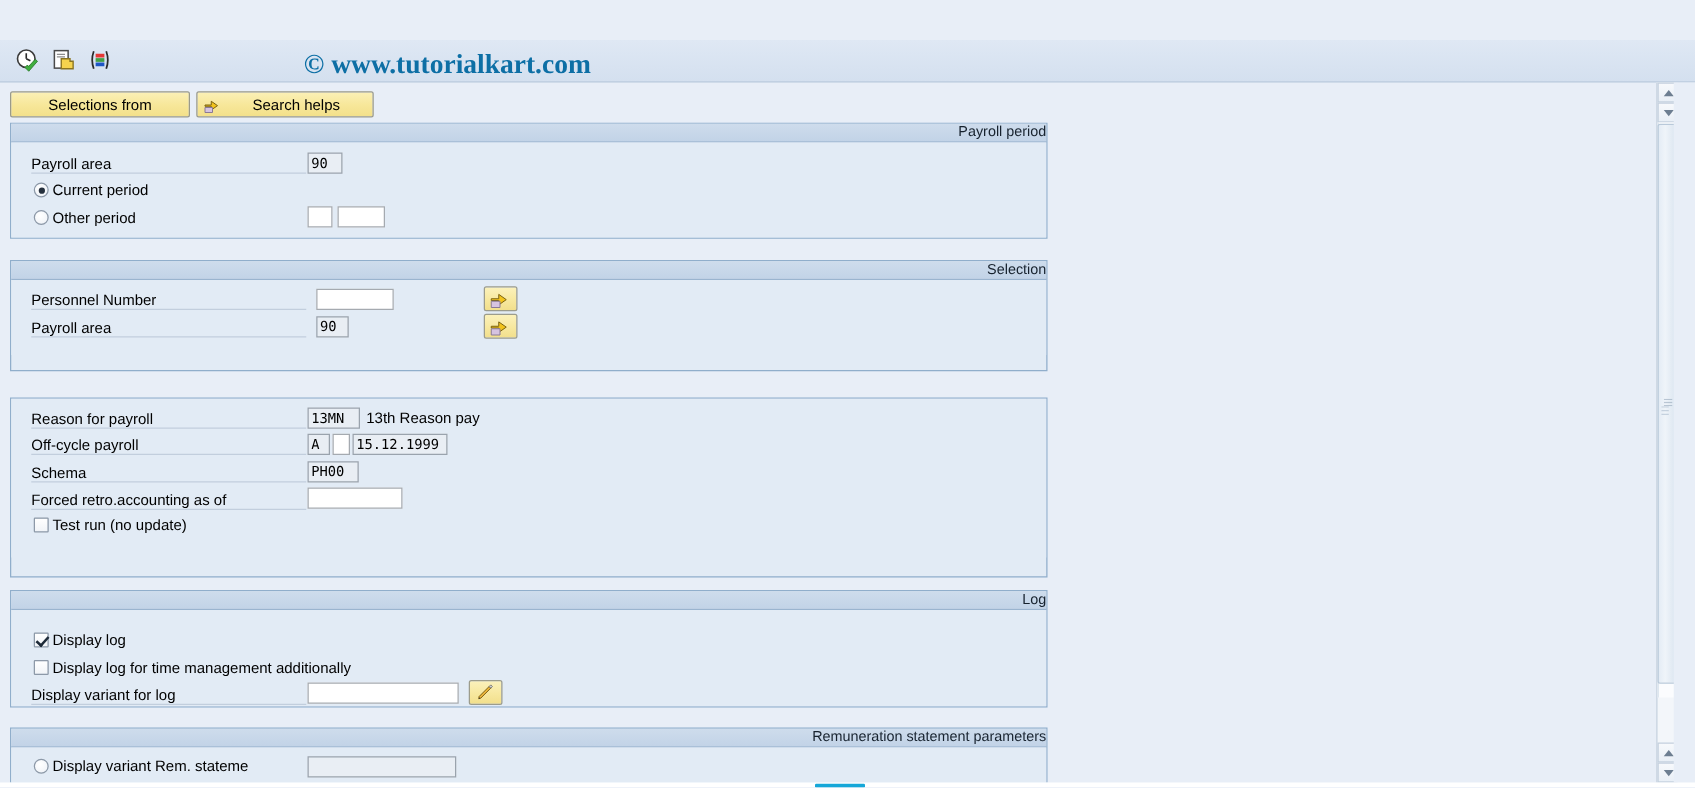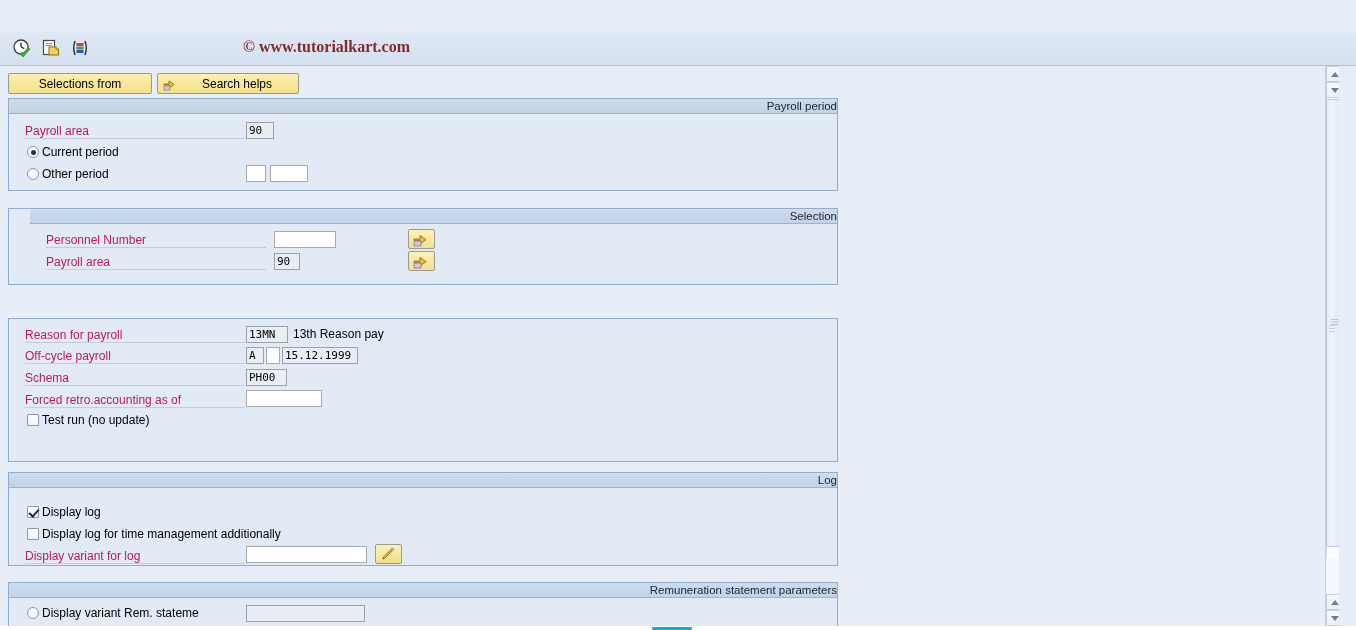--- a/index.html
+++ b/index.html
@@ -68,23 +68,23 @@
     width: 20px;
     height: 20px;
     display: block;
     cursor: pointer;
   }
   .watermark {
     position: absolute;
     left: 243px;
     top: 38px;
     font-family: "Liberation Serif", serif;
-    font-size: 16px;
+    font-size: 22px;
     font-weight: bold;
-    color: #7f1d1d;
+    color: #0369a1;
     white-space: nowrap;
     opacity: 0.95;
   }
 
   
   .btnrow {
     position: absolute;
     left: 0;
     top: 73px;
     width: 1330px;
@@ -148,21 +148,21 @@
     box-sizing: border-box;
     text-align: right;
   }
   .panel-body {
     position: relative;
     background: #e2ebf5;
   }
   .flabel {
     position: absolute;
     font-size: 12px;
-    color: #be185d;
+    color: #000000;
     white-space: nowrap;
     line-height: 16px;
   }
   .label-underline {
     position: absolute;
     height: 17px;
     border-bottom: 1px solid #c2cedd;
     box-sizing: border-box;
   }
 
@@ -415,21 +415,21 @@
         <span class="radio on" style="left:18px; top:32px;"></span>
         <span class="opt-label" style="left:33px; top:32px;">Current period</span>
 
         <span class="radio" style="left:18px; top:54px;"></span>
         <span class="opt-label" style="left:33px; top:54px;">Other period</span>
         <input class="fld plain" style="left: 237px; top: 51px; width: 20px;" value="">
         <input class="fld plain" style="left: 261px; top: 51px; width: 38px;" value="">
       </div>
     </div>
 
-    <div class="panel" style="top:110px; height:77px;padding-left:21px;">
+    <div class="panel" style="top:110px; height:89px;">
       <div class="panel-header">Selection</div>
       <div class="panel-body" style="height:60px;">
 
         <div class="label-underline" style="left:16px; top:7px; width:220px;"></div>
         <div class="flabel" style="left:16px; top:8px;">Personnel Number</div>
         <input class="fld plain" style="left: 244px; top: 7px; width: 62px;" value="">
         <button class="iconbtn" style="left:378px; top:5px;">
           <svg width="18" height="15" viewBox="0 0 18 15">
             <path d="M1 7 h6 v-3.5 l6 4.2 l-6 4.2 v-3.5 h-6 z" fill="#f2c31c" stroke="#7a6210" stroke-width="0.8"></path>
             <path d="M1 9 h7 v5 h-7 z" fill="#d6c3e0" stroke="#8a7a95" stroke-width="0.8"></path>

